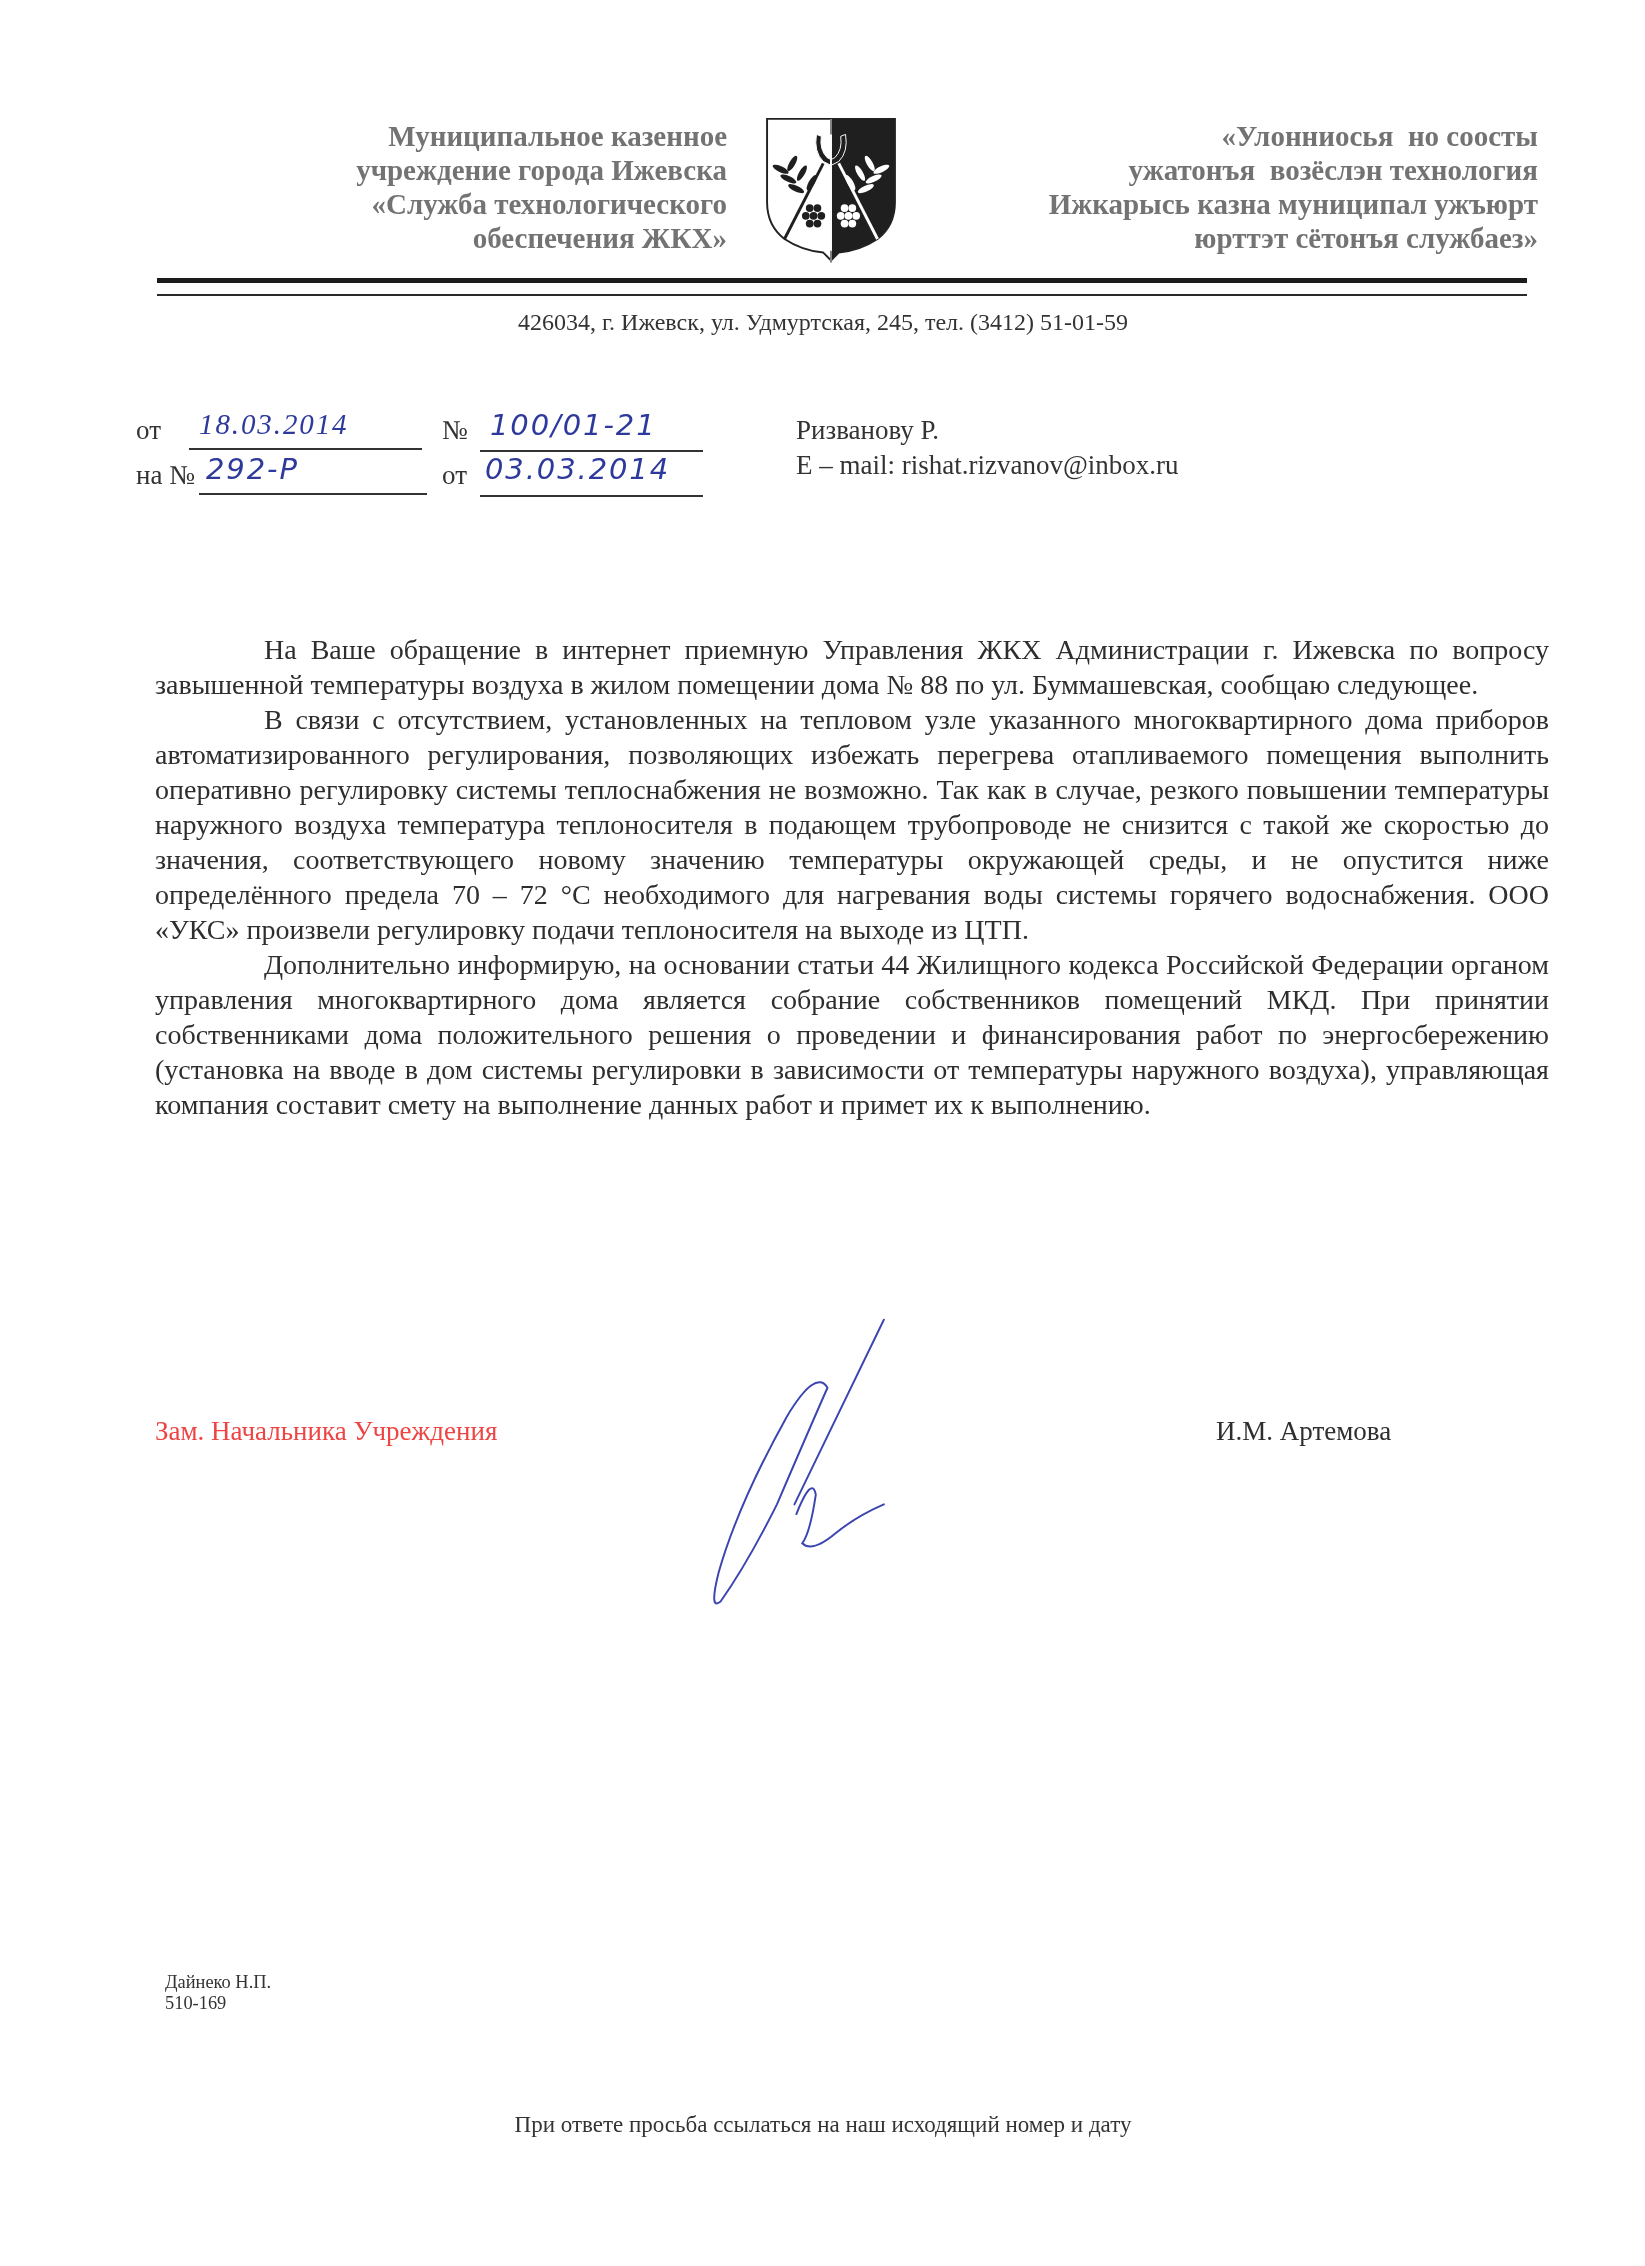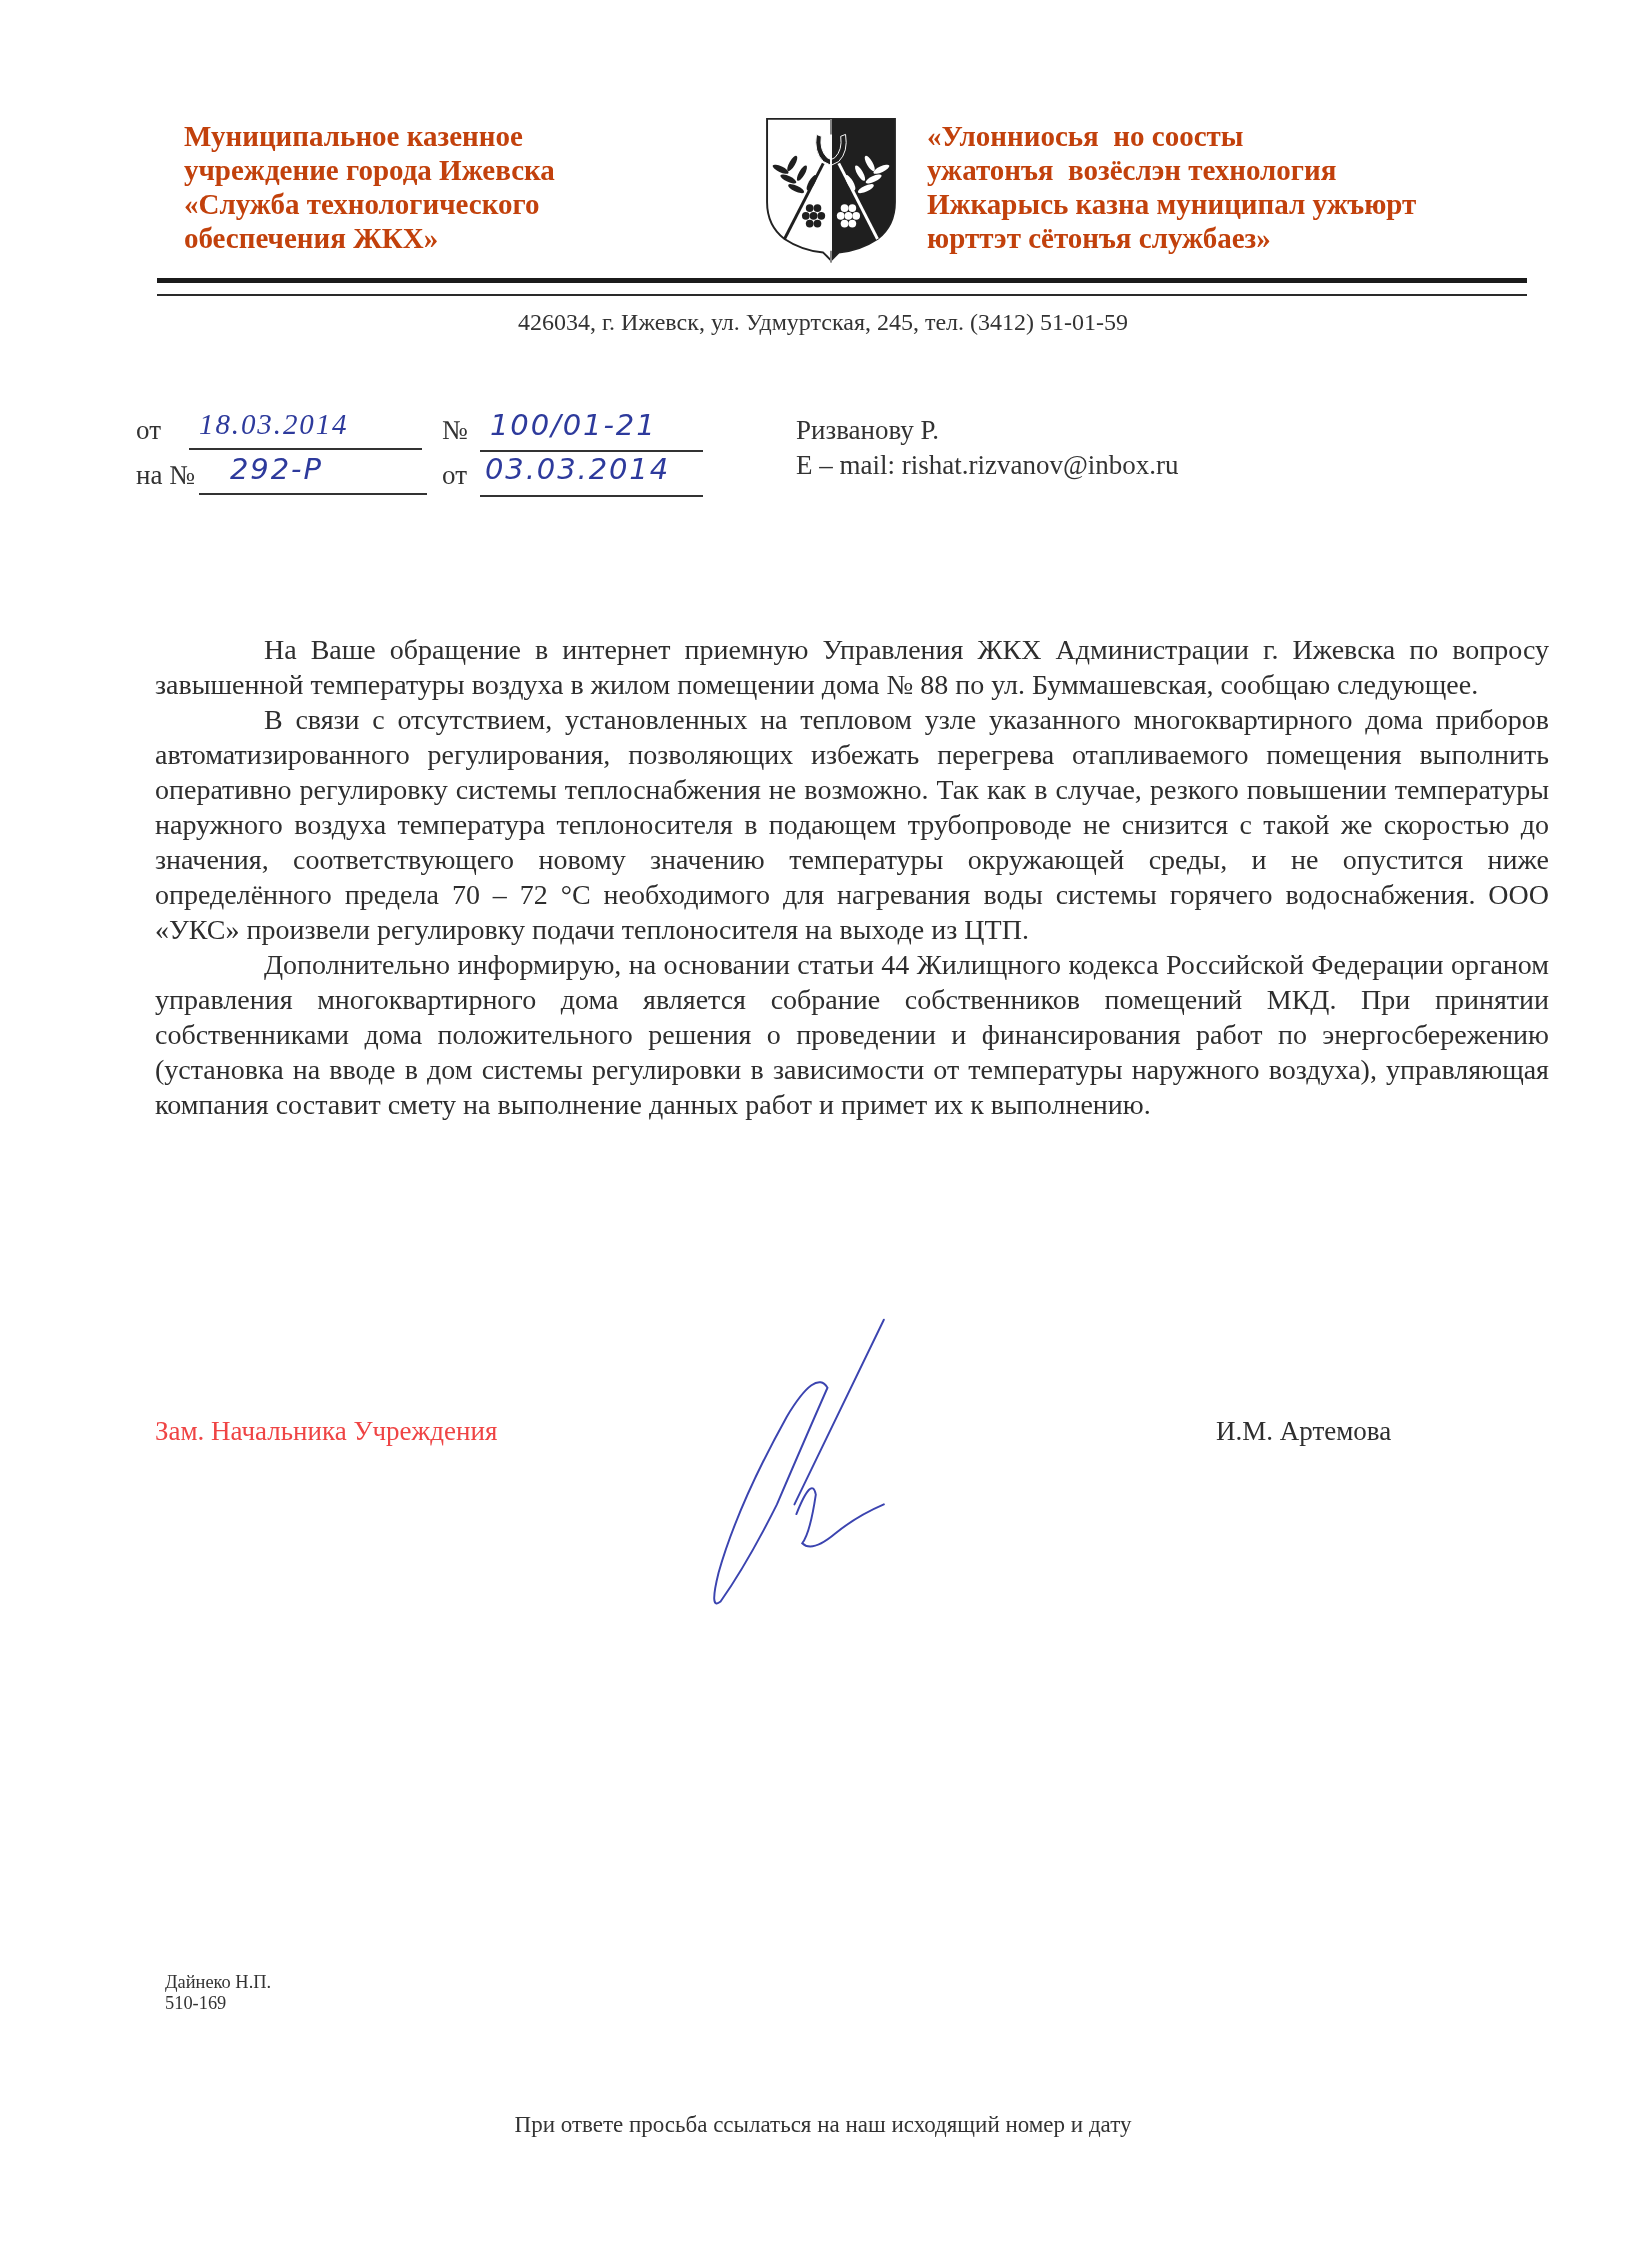--- a/index.html
+++ b/index.html
@@ -1,20 +1,20 @@
 <!DOCTYPE html>
 <html><head>
 <meta charset="utf-8">
 <style>
   html, body { margin: 0; padding: 0; background: #ffffff; }
   body { width: 1646px; height: 2267px; position: relative; overflow: hidden;
          font-family: "Liberation Serif", "DejaVu Serif", serif; color: #2a2a2a; }
   .abs { position: absolute; }
 
-  .org { font-weight: bold; font-size: 29px; line-height: 34px; text-align: left; color: #c2410c; }
+  .org { font-weight: bold; font-size: 29px; line-height: 34px; text-align: right; color: #737373; }
   .org-left { left: 184px; top: 119px; width: 543px; }
   .org-right { left: 927px; top: 119px; width: 611px; }
   .org .line { display: block; white-space: pre; }
 
   .crest { left: 763px; top: 115px; width: 136px; height: 155px; }
 
   .rule-thick { left: 157px; top: 278px; width: 1370px; height: 4.9px; background: #1b1b1b; }
   .rule-thin { left: 157px; top: 294px; width: 1370px; height: 1.9px; background: #2a2a2a; }
 
   .address { left: 0; width: 1646px; top: 309px; text-align: center; font-size: 24px; color: #333; }
@@ -115,21 +115,21 @@
 <div class="abs ref" style="left:0; top:0; width:1646px; height:543px;padding-left:12px;">
   <span class="ref-label" style="left:136px; top:415px;">от</span>
   <span class="hand" style="left:199px; top:408px;font-family:Liberation Serif, serif;">18.03.2014</span>
   <div class="uline" style="left:189px; top:448px; width:233px;"></div>
 
   <span class="ref-label" style="left:442px; top:415px;">№</span>
   <span class="hand" style="left:490px; top:408px;">100/01-21</span>
   <div class="uline" style="left:480px; top:450px; width:223px;"></div>
 
   <span class="ref-label" style="left:136px; top:460px;">на №</span>
-  <span class="hand" style="left:230px; top:452px;">292-Р</span>
+  <span class="hand" style="left:206px; top:452px;">292-Р</span>
   <div class="uline" style="left:199px; top:493px; width:228px;"></div>
 
   <span class="ref-label" style="left:442px; top:460px;">от</span>
   <span class="hand" style="left:485px; top:452px;">03.03.2014</span>
   <div class="uline" style="left:480px; top:495px; width:223px;"></div>
 </div>
 
 <div class="abs recipient">
   <div>Ризванову Р.</div>
   <div>E – mail: rishat.rizvanov@inbox.ru</div>

